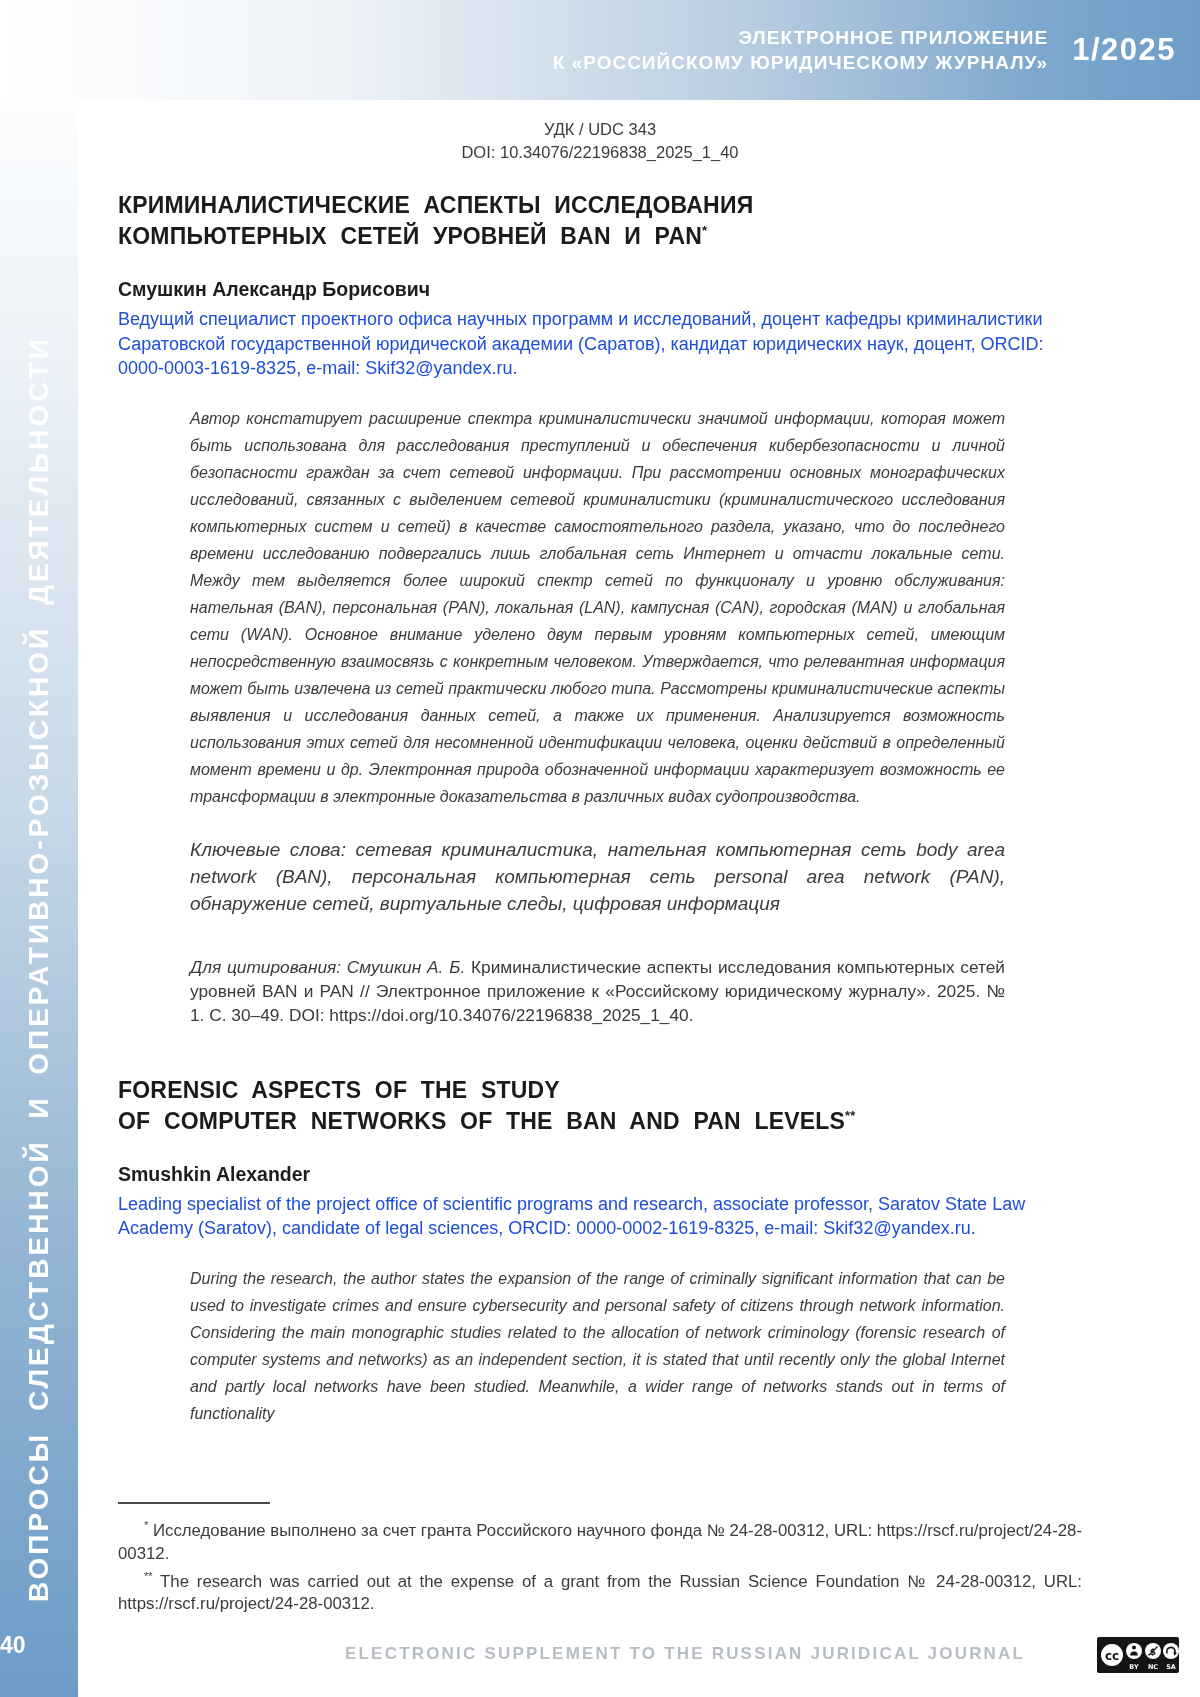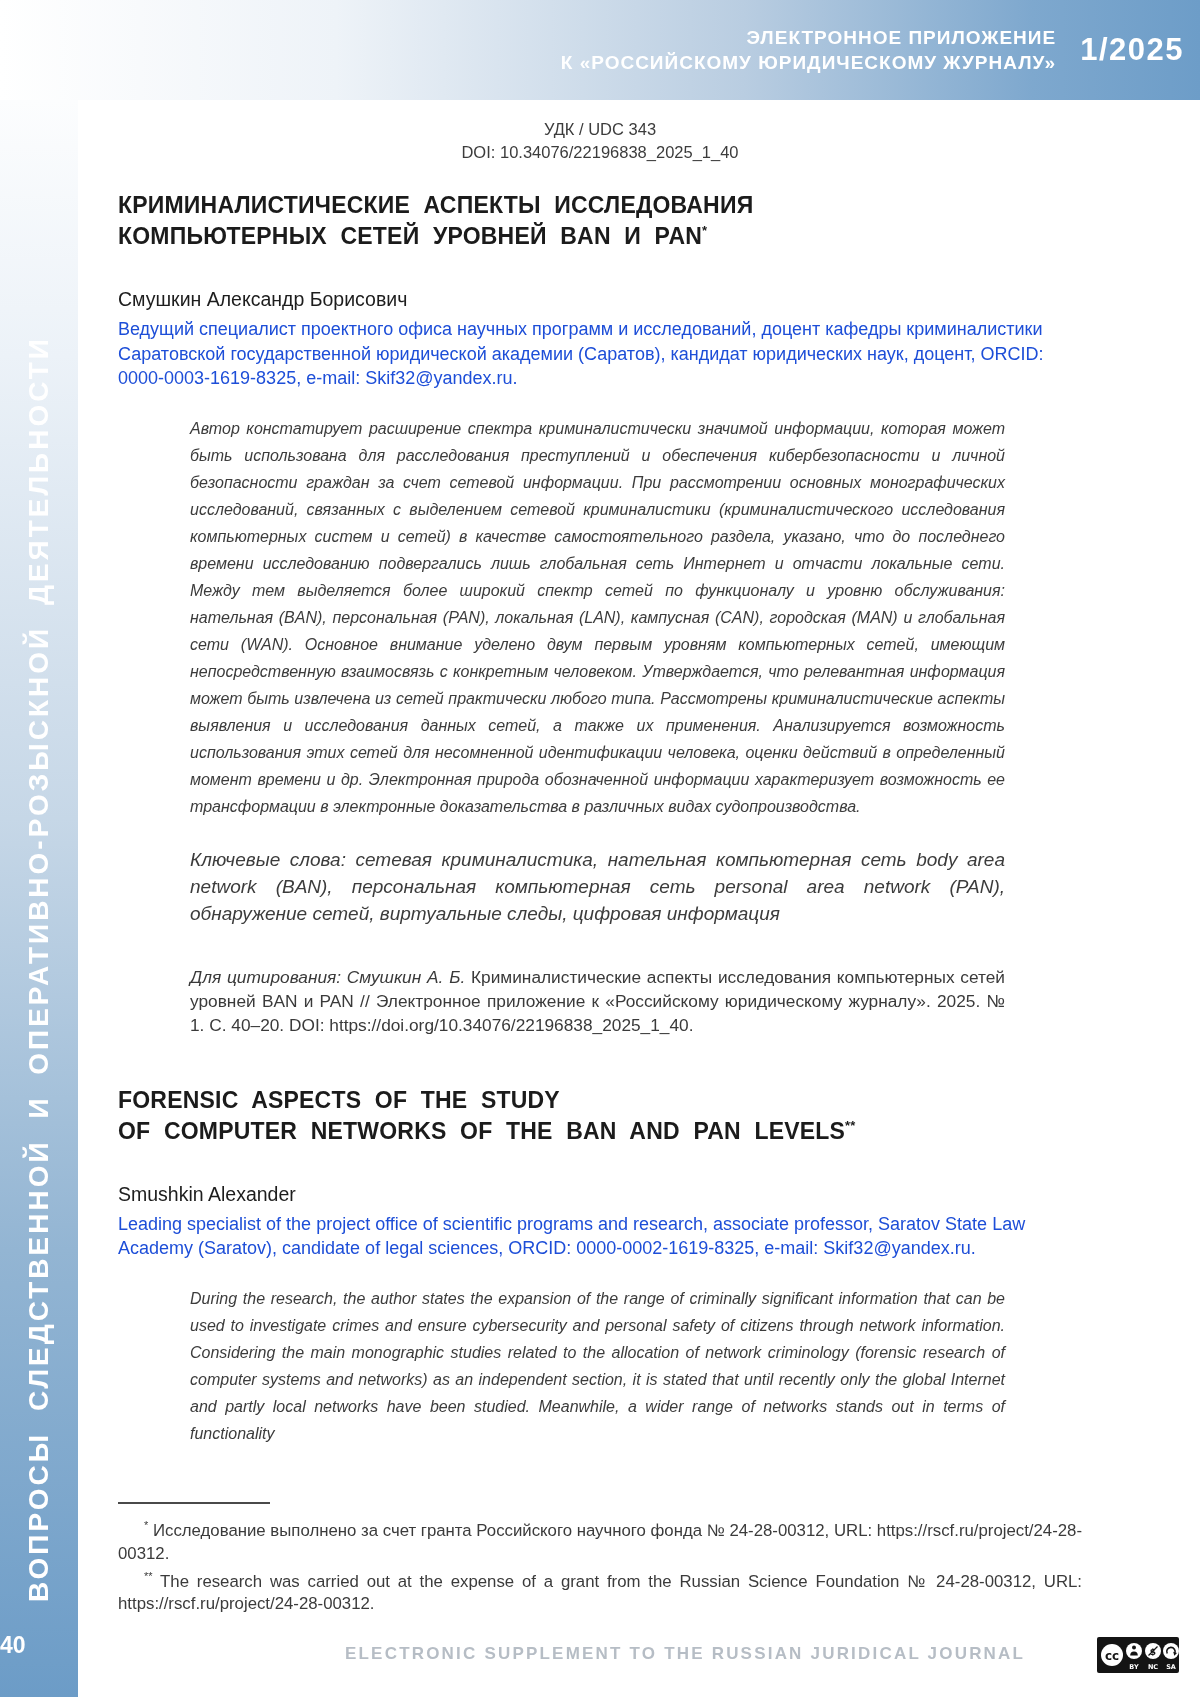--- a/index.html
+++ b/index.html
@@ -4,21 +4,21 @@
 <style>
   html,body{margin:0;padding:0;background:#ffffff;}
   .page{
     position:relative;width:1200px;height:1697px;background:#ffffff;overflow:hidden;
     font-family:"Liberation Sans","DejaVu Sans",sans-serif;color:#3a3a3a;
   }
   
   .header-band{
     position:absolute;left:0;top:0;width:1200px;height:100px;
     background:linear-gradient(90deg,#ffffff 0%,#eef3f8 28%,#b9cde1 62%,#7ea8ce 86%,#6d9dc8 100%);
-    display:flex;justify-content:flex-end;align-items:center;box-sizing:border-box;padding-right:16px;gap:24px;
+    display:flex;justify-content:flex-end;align-items:center;box-sizing:border-box;padding-right:24px;gap:24px;
   }
   .journal-title{color:#ffffff;font-weight:bold;text-align:right;font-size:19px;line-height:25px;letter-spacing:1px;}
   .issue-number{color:#ffffff;font-weight:bold;font-size:31px;letter-spacing:1.5px;}
   
   .sidebar-strip{
     position:absolute;left:0;top:100px;width:78px;height:1597px;
     background:linear-gradient(180deg,#fcfdfe 0%,#ecf2f8 16%,#c6d7e7 45%,#93b5d3 72%,#6c9cc7 100%);
   }
   .sidebar-vertical{
     position:absolute;bottom:95px;left:23px;
@@ -28,21 +28,21 @@
   .page-number{
     position:absolute;bottom:38px;left:0;width:78px;text-align:left;
     color:#ffffff;font-weight:bold;font-size:23px;
   }
   
   .main{position:absolute;left:118px;top:118px;width:964px;height:1384px;overflow:hidden;}
   .meta-line{text-align:center;font-size:16.5px;line-height:23px;color:#3c3c3c;}
   .title-ru,.title-en{margin-top:26px;font-weight:bold;color:#1b1b1b;font-size:23px;line-height:31px;word-spacing:7px;letter-spacing:0.2px;}
   .title-en{margin-top:48px;}
   sup.marker{font-size:13px;vertical-align:super;line-height:0;}
-  .author-name{margin-top:36px;font-weight:normal;font-size:19.5px;color:#1d1d1d;}
+  .author-name{margin-top:26px;font-weight:bold;font-size:19.5px;color:#1d1d1d;}
   .affiliation{margin-top:6px;font-size:18px;line-height:24.5px;color:#1d4ed8;max-width:964px;}
   .indent-block{margin-left:72px;width:815px;}
   .abstract{margin-top:24px;font-style:italic;font-size:16px;line-height:27px;text-align:justify;color:#3c3c3c;}
   .keywords{margin-top:26px;font-style:italic;font-size:19px;line-height:27px;text-align:justify;color:#3c3c3c;}
   .citation{margin-top:38px;font-size:17.3px;line-height:24px;text-align:justify;color:#3a3a3a;}
   .citation .lead{font-style:italic;}
   
   .footnotes{position:absolute;left:118px;top:1502px;width:964px;}
   .footnote-rule{width:152px;border-top:2px solid #4a4a4a;margin:0 0 10px 0;}
   .footnote{font-size:16.8px;line-height:23px;text-align:justify;text-indent:26px;color:#3b3b3b;}
@@ -83,21 +83,21 @@
     </div>
 
     <div class="author-name">Смушкин Александр Борисович</div>
     <div class="affiliation">Ведущий специалист проектного офиса научных программ и исследований, доцент кафедры криминалистики Саратовской государственной юридической академии (Саратов), кандидат юридических наук, доцент, ORCID: 0000-0003-1619-8325, e-mail: Skif32@yandex.ru.</div>
 
     <div class="abstract indent-block">Автор констатирует расширение спектра криминалистически значимой информации, которая может быть использована для расследования преступлений и обеспечения кибербезопасности и личной безопасности граждан за счет сетевой информации. При рассмотрении основных монографических исследований, связанных с выделением сетевой криминалистики (криминалистического исследования компьютерных систем и сетей) в качестве самостоятельного раздела, указано, что до последнего времени исследованию подвергались лишь глобальная сеть Интернет и отчасти локальные сети. Между тем выделяется более широкий спектр сетей по функционалу и уровню обслуживания: нательная (BAN), персональная (PAN), локальная (LAN), кампусная (CAN), городская (MAN) и глобальная сети (WAN). Основное внимание уделено двум первым уровням компьютерных сетей, имеющим непосредственную взаимосвязь с конкретным человеком. Утверждается, что релевантная информация может быть извлечена из сетей практически любого типа. Рассмотрены криминалистические аспекты выявления и исследования данных сетей, а также их применения. Анализируется возможность использования этих сетей для несомненной идентификации человека, оценки действий в определенный момент времени и др. Электронная природа обозначенной информации характеризует возможность ее трансформации в электронные доказательства в различных видах судопроизводства.</div>
 
     <div class="keywords indent-block">Ключевые слова: сетевая криминалистика, нательная компьютерная сеть body area network (BAN), персональная компьютерная сеть personal area network (PAN), обнаружение сетей, виртуальные следы, цифровая информация</div>
 
     <div class="citation indent-block">
-      <span class="lead">Для цитирования: Смушкин А. Б.</span><span> Криминалистические аспекты исследования компьютерных сетей уровней BAN и PAN // Электронное приложение к «Российскому юридическому журналу». 2025. № 1. С. 40–20. DOI: https://doi.org/10.34076/22196838_2025_1_40.</span>
+      <span class="lead">Для цитирования: Смушкин А. Б.</span><span> Криминалистические аспекты исследования компьютерных сетей уровней BAN и PAN // Электронное приложение к «Российскому юридическому журналу». 2025. № 1. С. 30–49. DOI: https://doi.org/10.34076/22196838_2025_1_40.</span>
     </div>
 
     <div class="title-en">
       <div>FORENSIC ASPECTS OF THE STUDY</div>
       <div><span>OF COMPUTER NETWORKS OF THE BAN AND PAN LEVELS</span><sup class="marker">**</sup></div>
     </div>
 
     <div class="author-name">Smushkin Alexander</div>
     <div class="affiliation">Leading specialist of the project office of scientific programs and research, associate professor, Saratov State Law Academy (Saratov), candidate of legal sciences, ORCID: 0000-0002-1619-8325, e-mail: Skif32@yandex.ru.</div>
 

